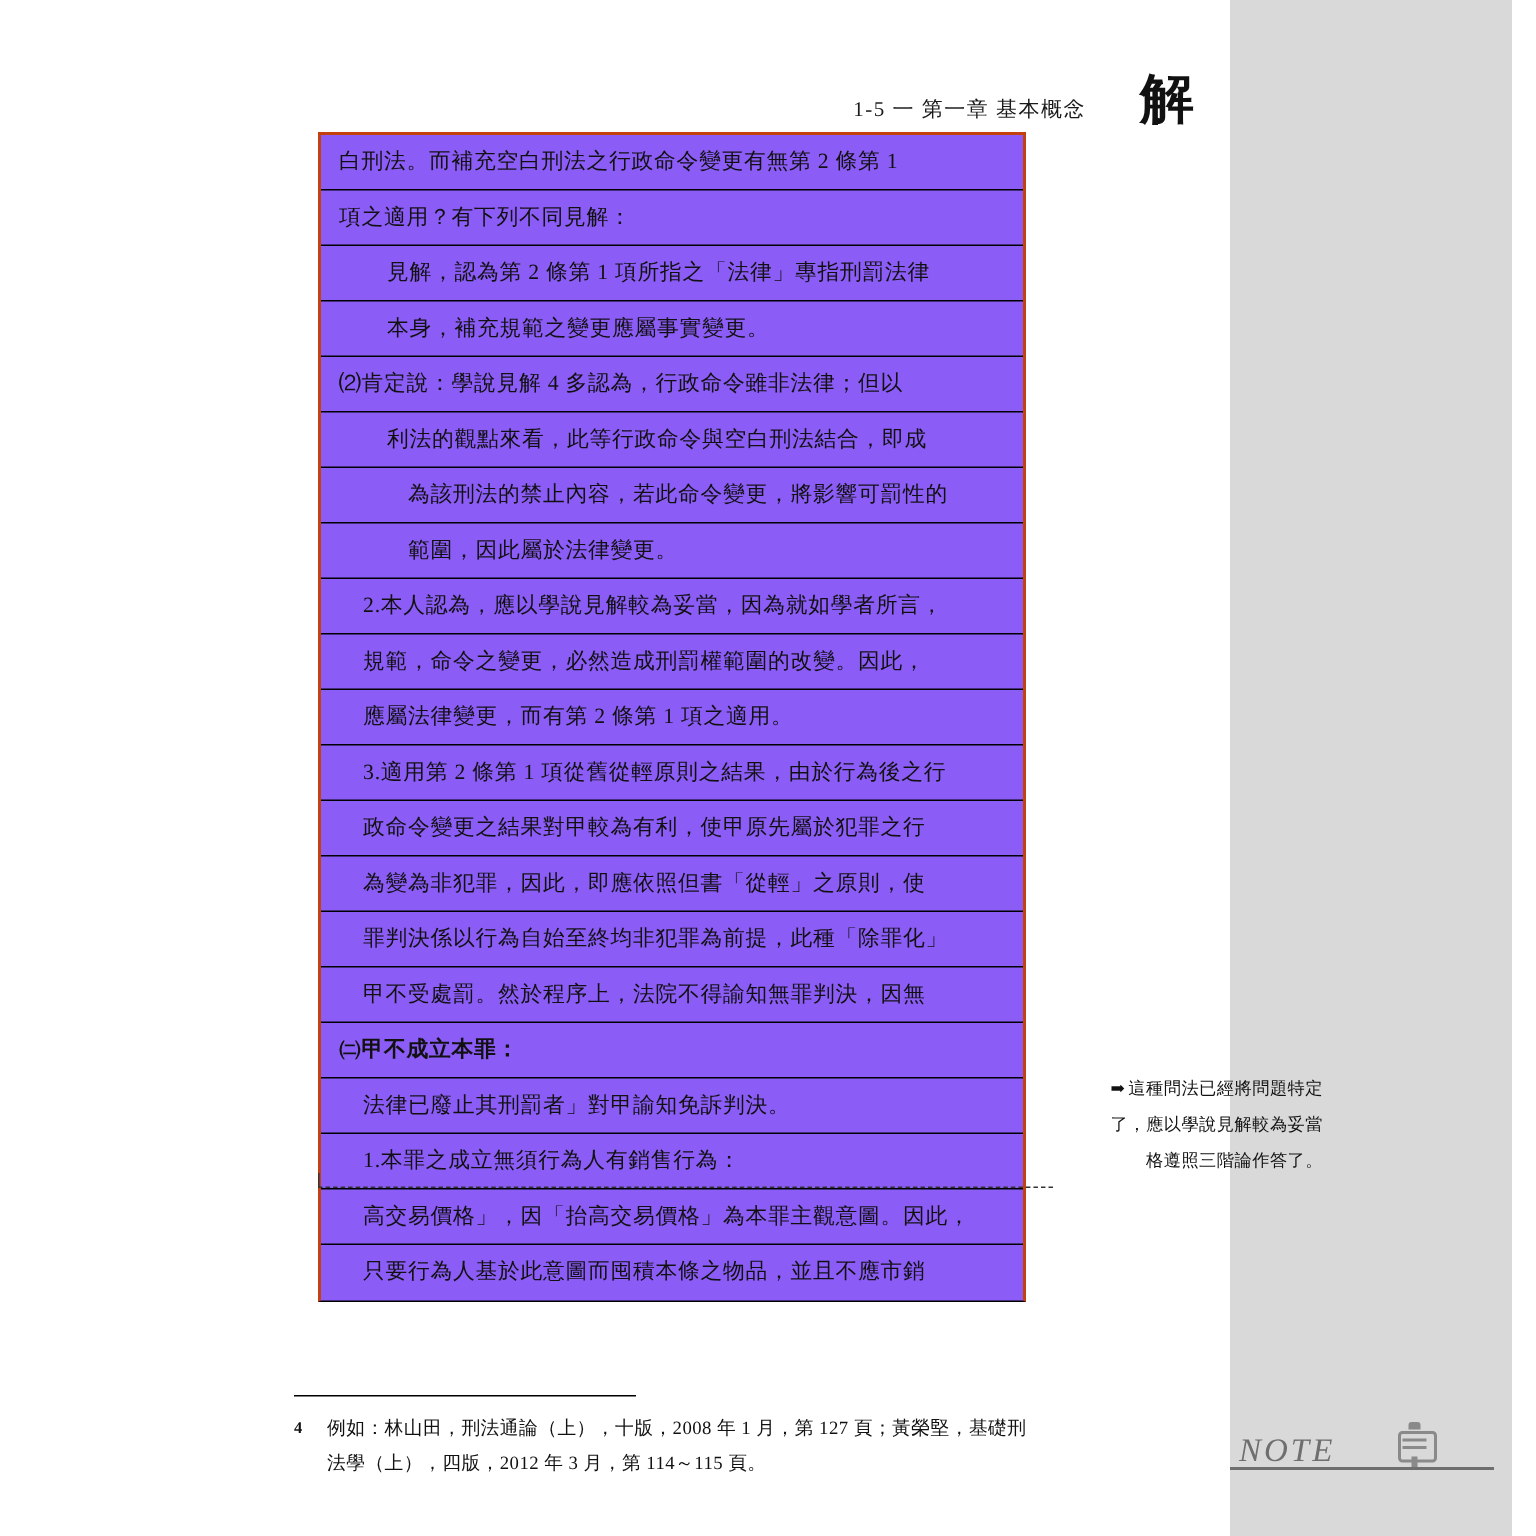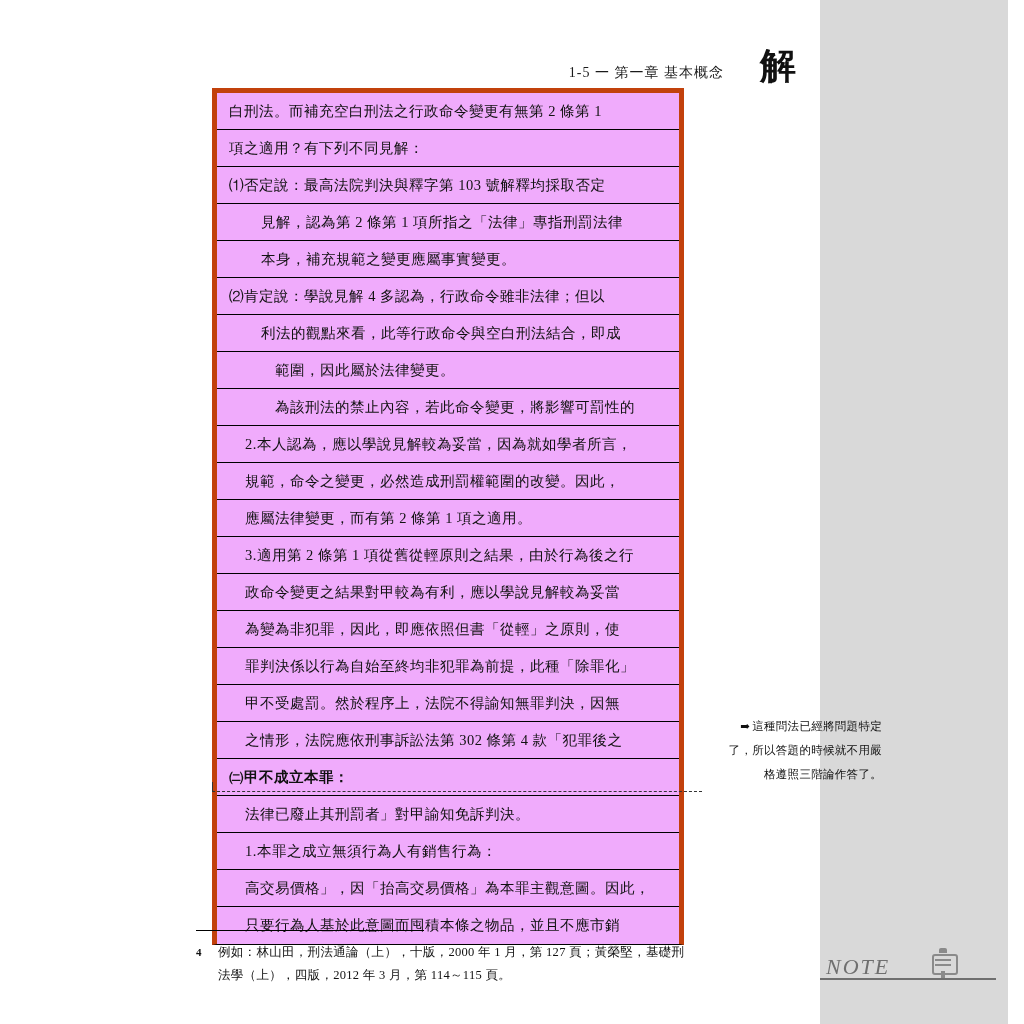--- a/index.html
+++ b/index.html
@@ -68,24 +68,24 @@
     color: #111;
     line-height: 1;
   }
 
   
   #answer-block {
     position: absolute;
     left: 212px;
     top: 88px;
     width: 472px;
-    border: 5px solid #c2410c;
+    border: 2px solid #c2410c;
     border-bottom: 1px solid #000;
     box-sizing: border-box;
-    background: #f0abfc;
+    background: #8b5cf6;
   }
   .line {
     box-sizing: border-box;
     border-bottom: 1px solid #000;
     height: 37px;
     line-height: 37px;
     padding: 0 10px 0 12px;
     font-size: 14.5px;
     color: #111;
     white-space: nowrap;
@@ -236,57 +236,55 @@
   <div id="margin-band-edge"></div>
 
   <div id="header">
     <div id="running-head">1-5  一  第一章  基本概念</div>
     <div id="chapter-mark">解</div>
   </div>
 
   <div id="answer-block">
       <div class="line">白刑法。而補充空白刑法之行政命令變更有無第 2 條第 1</div>
       <div class="line">項之適用？有下列不同見解：</div>
-      <div class="line">⑴否定說：最高法院判決與釋字第 103 號解釋均採取否定</div>
       <div class="line indent2">見解，認為第 2 條第 1 項所指之「法律」專指刑罰法律</div>
       <div class="line indent2">本身，補充規範之變更應屬事實變更。</div>
       <div class="line">⑵肯定說：學說見解 4 多認為，行政命令雖非法律；但以</div>
       <div class="line indent2">利法的觀點來看，此等行政命令與空白刑法結合，即成</div>
+      <div class="line indent3">為該刑法的禁止內容，若此命令變更，將影響可罰性的</div>
       <div class="line indent3">範圍，因此屬於法律變更。</div>
-      <div class="line indent3">為該刑法的禁止內容，若此命令變更，將影響可罰性的</div>
       <div class="line indent1">2.本人認為，應以學說見解較為妥當，因為就如學者所言，</div>
       <div class="line indent1">規範，命令之變更，必然造成刑罰權範圍的改變。因此，</div>
       <div class="line indent1">應屬法律變更，而有第 2 條第 1 項之適用。</div>
       <div class="line indent1">3.適用第 2 條第 1 項從舊從輕原則之結果，由於行為後之行</div>
-      <div class="line indent1">政命令變更之結果對甲較為有利，應以學說見解較為妥當</div>
+      <div class="line indent1">政命令變更之結果對甲較為有利，使甲原先屬於犯罪之行</div>
       <div class="line indent1">為變為非犯罪，因此，即應依照但書「從輕」之原則，使</div>
       <div class="line indent1">罪判決係以行為自始至終均非犯罪為前提，此種「除罪化」</div>
       <div class="line indent1">甲不受處罰。然於程序上，法院不得諭知無罪判決，因無</div>
-      <div class="line indent1">之情形，法院應依刑事訴訟法第 302 條第 4 款「犯罪後之</div>
       <div class="line heading">㈡甲不成立本罪：</div>
       <div class="line indent1">法律已廢止其刑罰者」對甲諭知免訴判決。</div>
       <div class="line indent1">1.本罪之成立無須行為人有銷售行為：</div>
       <div class="line indent1">高交易價格」，因「抬高交易價格」為本罪主觀意圖。因此，</div>
       <div class="line indent1">只要行為人基於此意圖而囤積本條之物品，並且不應市銷</div>
     </div>
 
   <div id="leader-tick"></div>
   <div id="dashed-leader"></div>
 
   <div id="margin-note">
     <span class="arrow">➡</span><span>這種問法已經將問題特定</span><br>
-    <span>了，所以答題的時候就不用嚴</span><br>
+    <span>了，應以學說見解較為妥當</span><br>
     <span>格遵照三階論作答了。</span>
   </div>
 
   <div id="footnote">
     <div id="footnote-rule"></div>
     <div id="footnote-body">
       <span id="footnote-marker">4</span>
-      <span>例如：林山田，刑法通論（上），十版，2000 年 1 月，第 127 頁；黃榮堅，基礎刑法學（上），四版，2012 年 3 月，第 114～115 頁。</span>
+      <span>例如：林山田，刑法通論（上），十版，2008 年 1 月，第 127 頁；黃榮堅，基礎刑法學（上），四版，2012 年 3 月，第 114～115 頁。</span>
     </div>
   </div>
 
   <div id="note-footer">
     <div id="note-text">NOTE</div>
     <div id="note-icon">
       <div class="cap"></div>
       <div class="body"></div>
       <div class="bar b1"></div>
       <div class="bar b2"></div>

